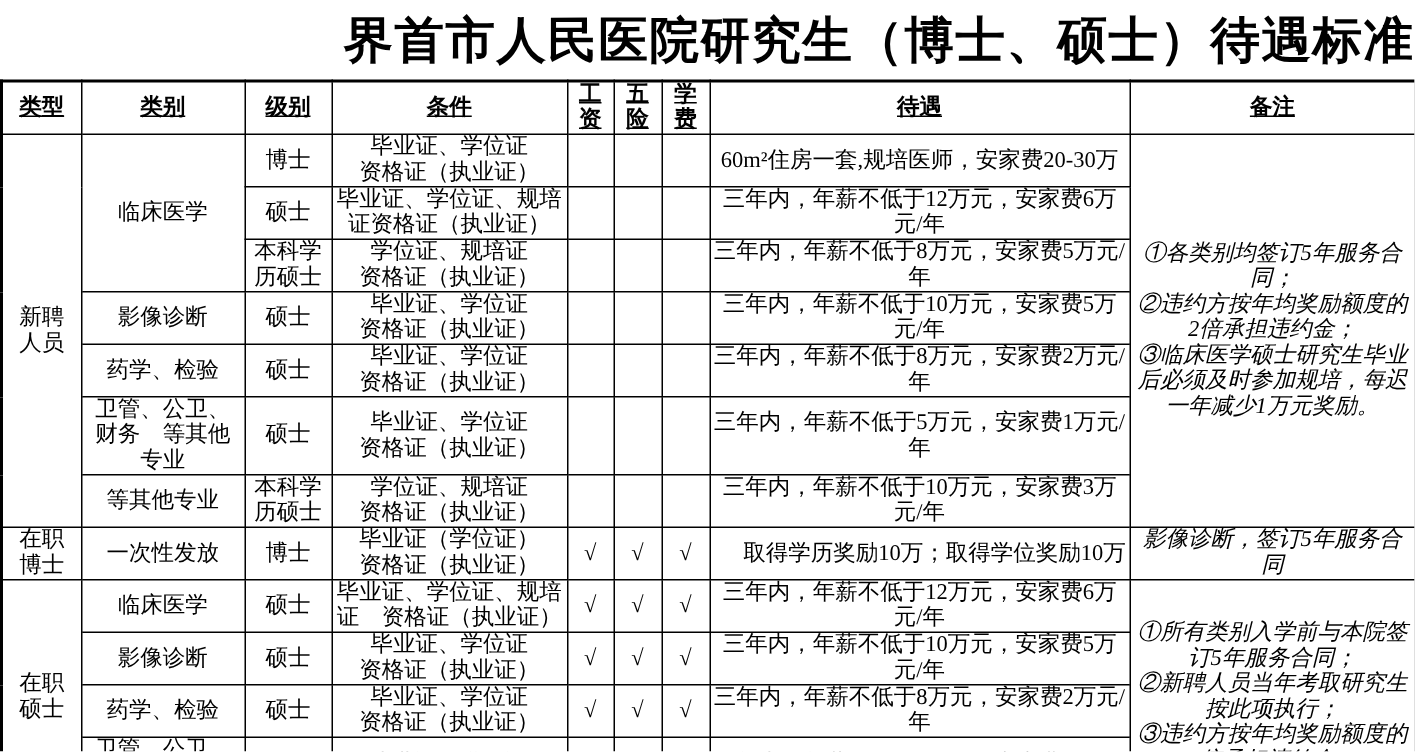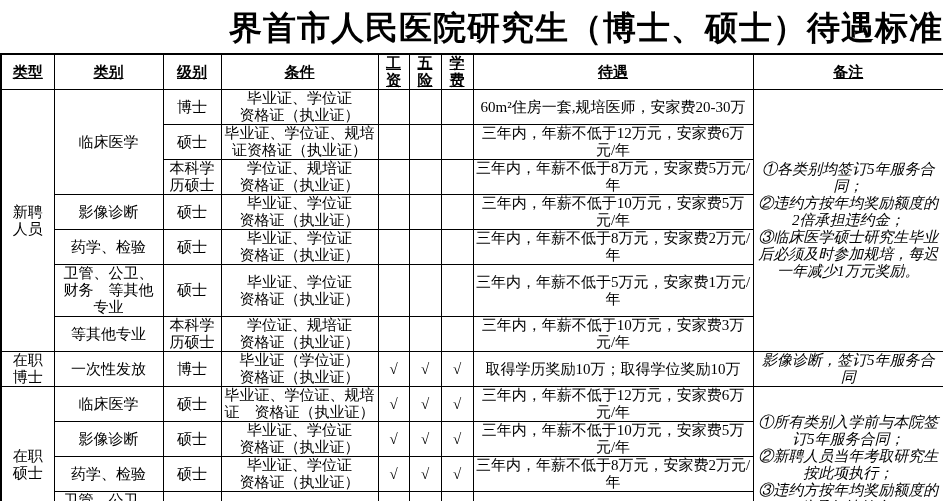--- a/index.html
+++ b/index.html
@@ -43,21 +43,21 @@
     font-weight: bold;
     font-size: 15px;
   }
   tr.hdr { height: 20px; text-decoration: underline; }
   tr.r   { height: 34px; }
   .pre   { white-space: pre-line; }
   td.treat {
     text-align: left;
     padding-left: 3px;
   }
-  td.treat.center { text-align: center; }
+  td.treat.center { text-align: right; }
   td.remark {
     text-align: left;
     padding-left: 4px;
     white-space: pre-line;
     font-style: italic;
   }
   td.chk { font-size: 14px; }
 </style>
 </head>
 <body>

